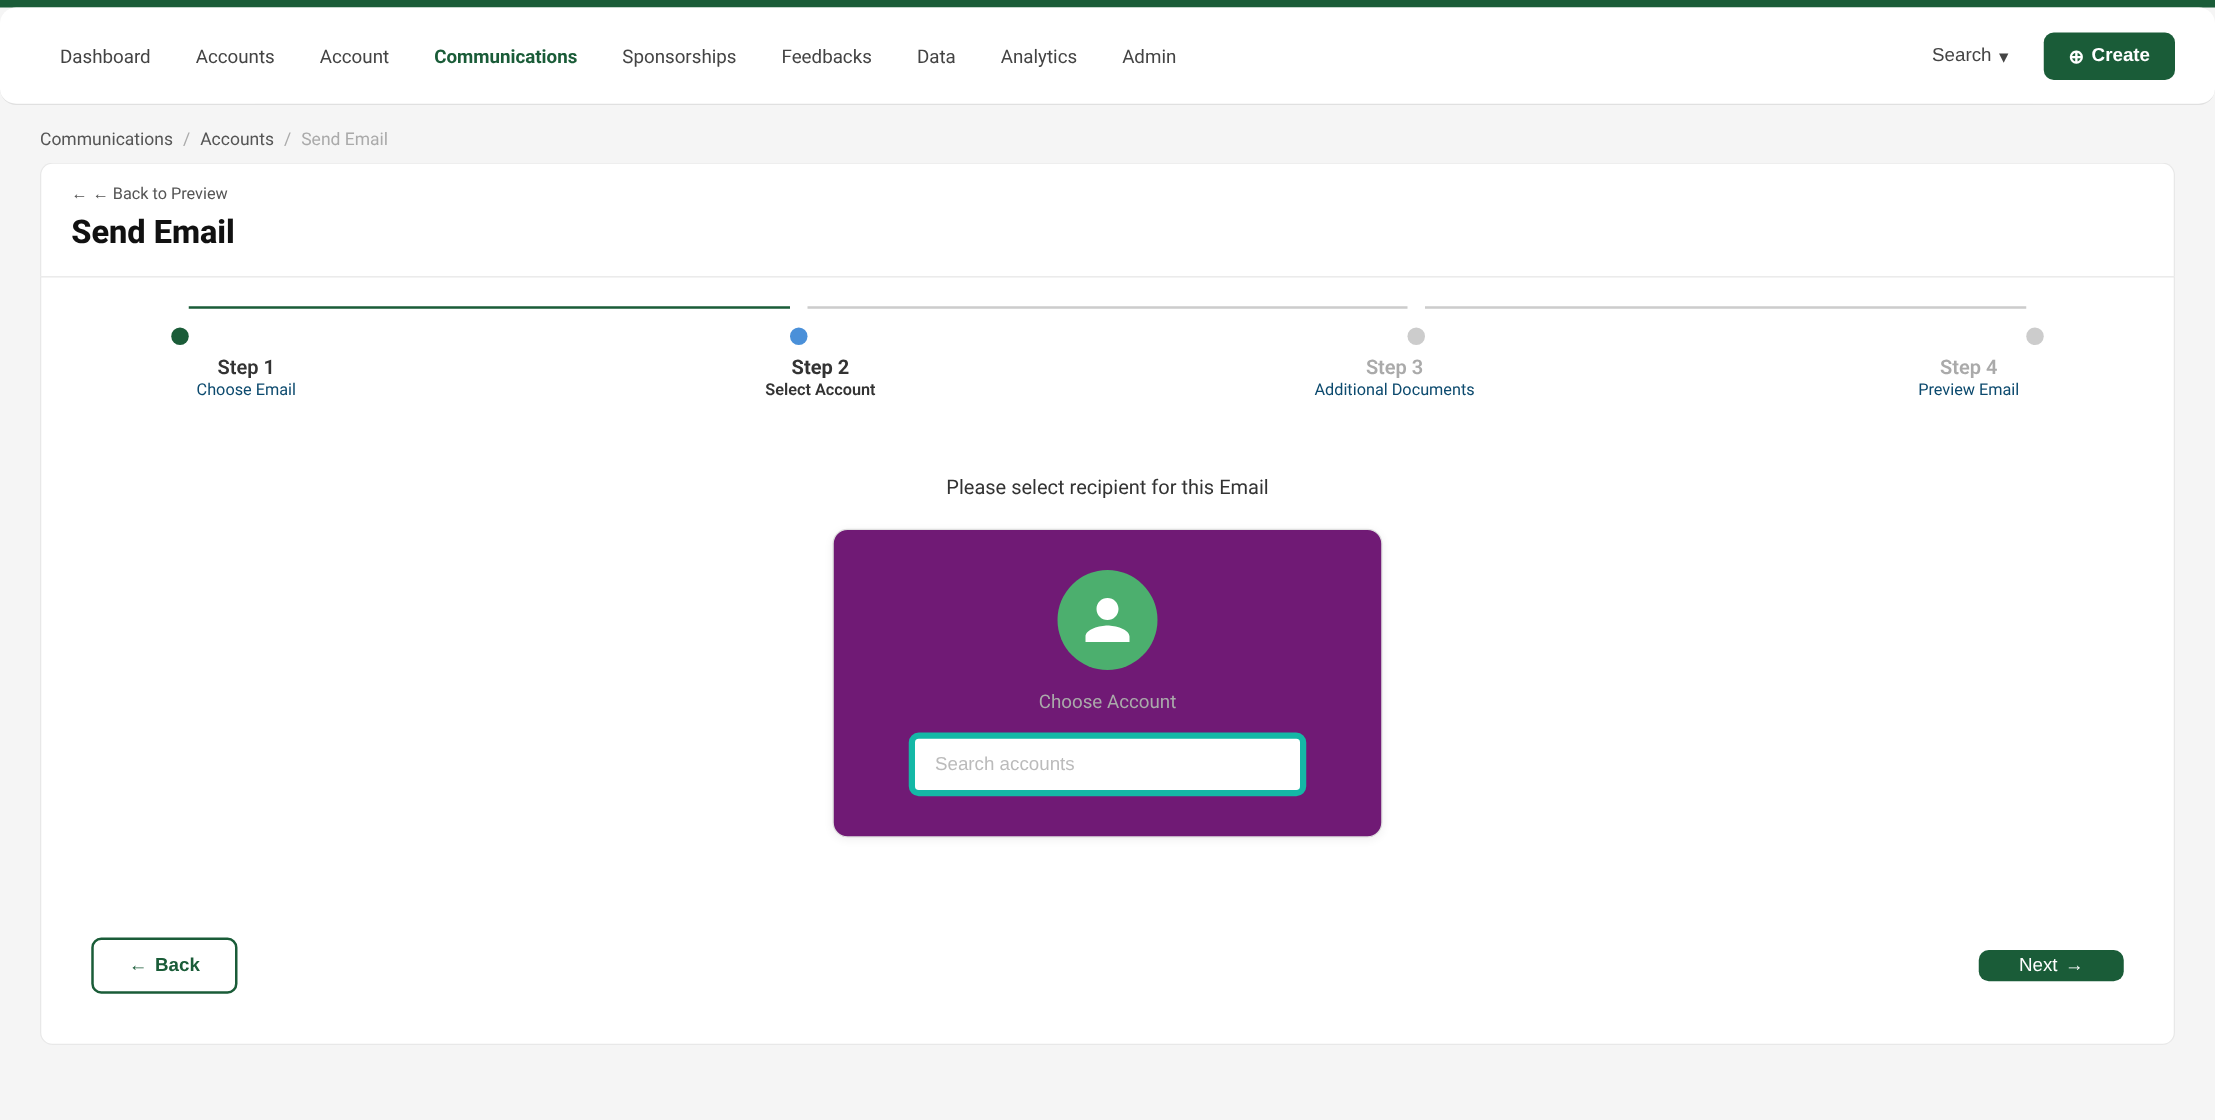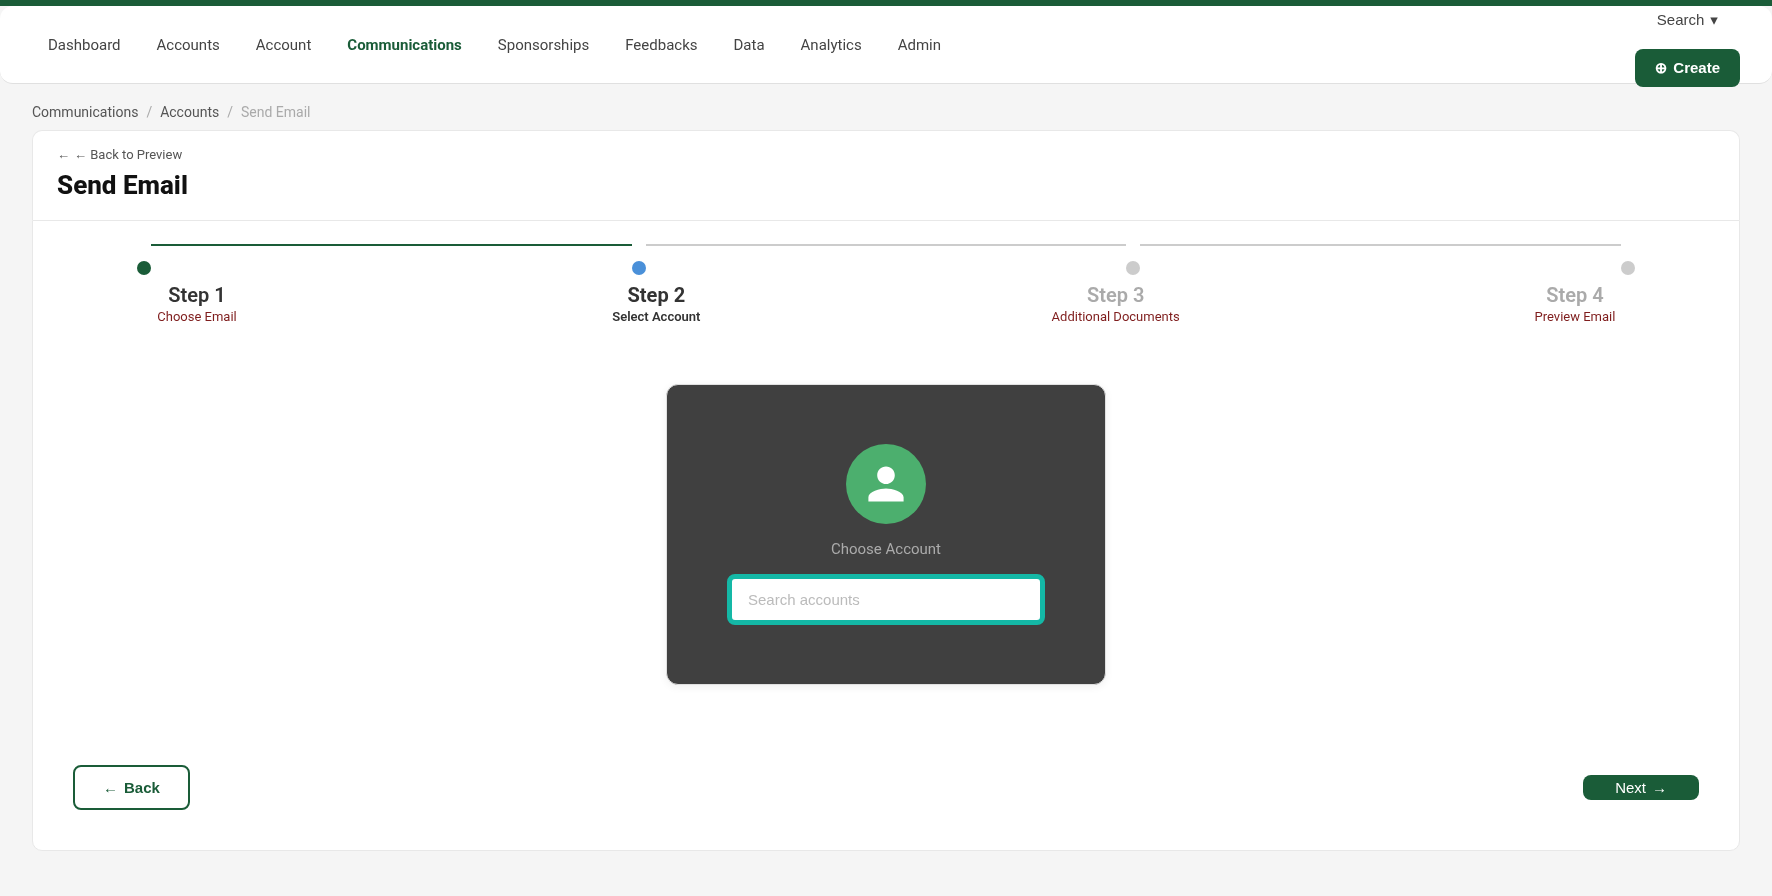--- a/index.html
+++ b/index.html
@@ -35,21 +35,20 @@
       white-space: nowrap;
     }
     .nav-item.active {
       color: #1a5c38;
       font-weight: 700;
     }
     .nav-right {
       display: flex;
       align-items: center;
       gap: 12px;
-      flex-direction: column;
     }
     .search-btn {
       display: flex;
       align-items: center;
       gap: 6px;
       padding: 8px 16px;
       background: none;
       border: none;
       cursor: pointer;
       font-size: 15px;
@@ -119,29 +118,29 @@
       width: 14px;
       height: 14px;
       border-radius: 50%;
       z-index: 2;
       position: relative;
     }
     .step-dot.completed { background: #1a5c38; }
     .step-dot.active { background: #4a90d9; }
     .step-dot.inactive { background: #ccc; }
     .step-number {
-      font-size: 20px;
+      font-size: 16px;
       font-weight: 600;
       color: #333;
     }
     .step-number.active { font-weight: 700; }
     .step-number.inactive { color: #aaa; }
     .step-desc {
       font-size: 13px;
-      color: #7f1d1d;
+      color: #0c4a6e;
       margin-top: 2px;
     }
     .step-desc.active { color: #333; font-weight: 600; }
 
     
     .stepper-container {
       position: relative;
       display: flex;
       align-items: center;
       justify-content: space-between;
@@ -183,24 +182,24 @@
       text-align: center;
       padding: 20px 0;
     }
     .section-title {
       font-size: 16px;
       color: #333;
       margin-bottom: 24px;
     }
     .account-card {
       display: inline-block;
-      background: #404040;
+      background: #701a75;
       border: 1px solid #e0e0e0;
       border-radius: 12px;
-      padding: 59px 60px;
+      padding: 32px 60px;
       min-width: 440px;
       box-shadow: 0 2px 8px rgba(0,0,0,0.06);
     }
     .avatar-icon {
       width: 80px;
       height: 80px;
       background: #4caf6e;
       border-radius: 50%;
       display: flex;
       align-items: center;
@@ -355,20 +354,21 @@
       <div class="step-number inactive">Step 3</div>
       <div class="step-desc">Additional Documents</div>
     </div>
     <div class="step-label-item">
       <div class="step-number inactive">Step 4</div>
       <div class="step-desc">Preview Email</div>
     </div>
   </div>
 
   <div class="select-recipient-section">
+    <p class="section-title">Please select recipient for this Email</p>
     <div class="account-card">
       <div class="avatar-icon">
         <svg viewBox="0 0 24 24">
           <path d="M12 12c2.7 0 4.8-2.1 4.8-4.8S14.7 2.4 12 2.4 7.2 4.5 7.2 7.2 9.3 12 12 12zm0 2.4c-3.2 0-9.6 1.6-9.6 4.8v2.4h19.2v-2.4c0-3.2-6.4-4.8-9.6-4.8z"></path>
         </svg>
       </div>
       <div class="choose-account-label">Choose Account</div>
       <input class="search-accounts-input" type="text" placeholder="Search accounts" style="">
     </div>
   </div>

